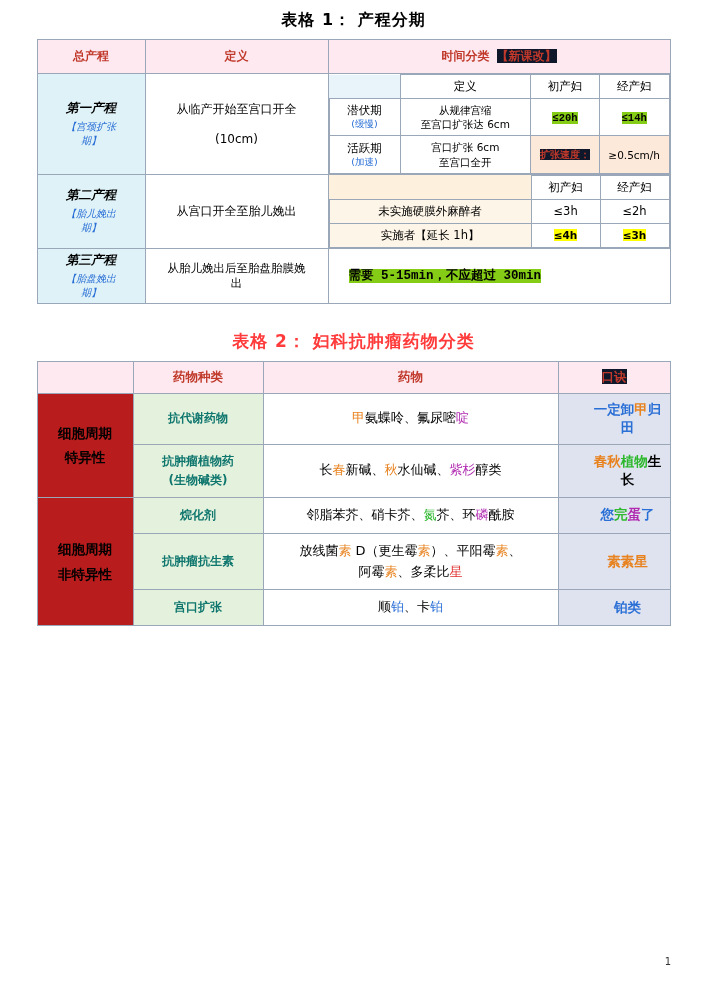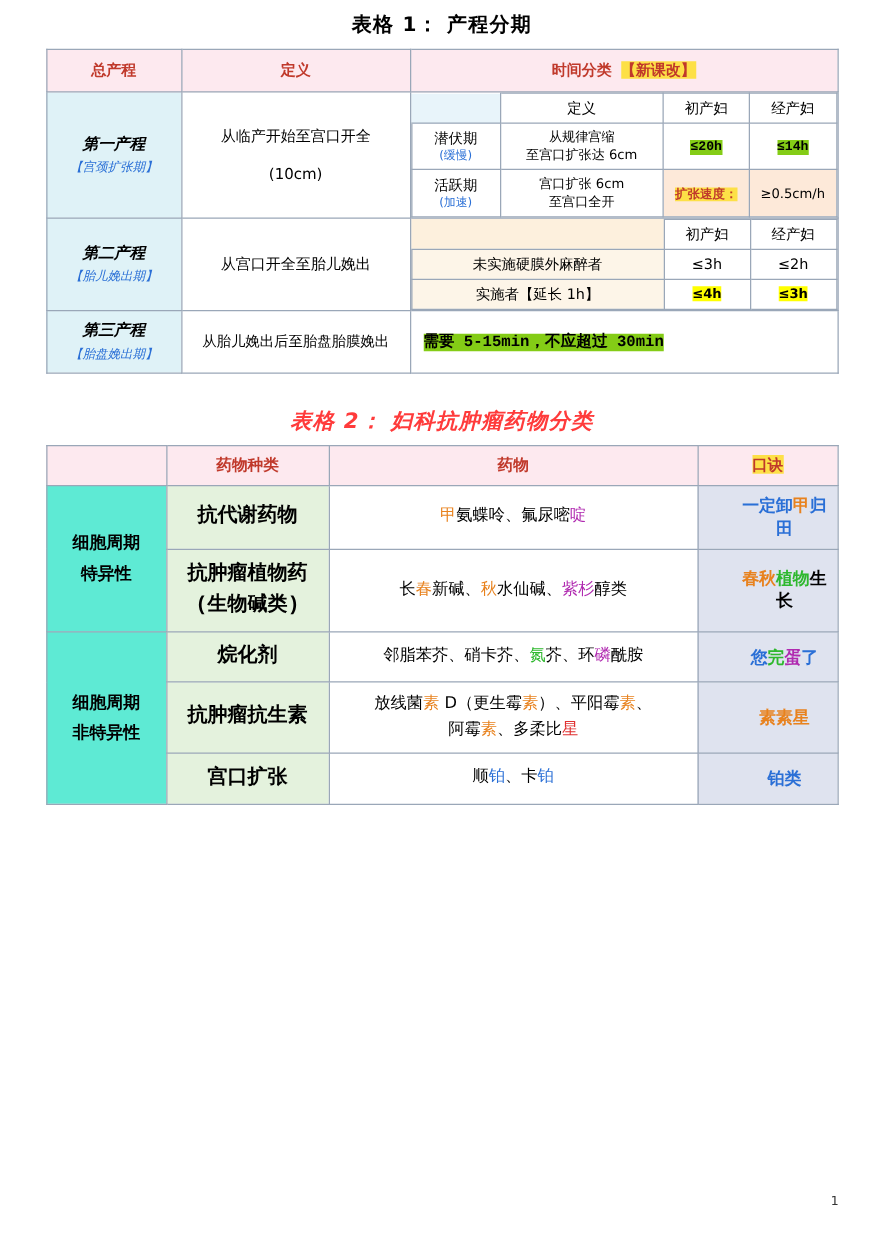--- a/index.html
+++ b/index.html
@@ -31,48 +31,48 @@
     text-align: left;
     padding-left: 24px;
   }
   .section-title {
     text-align: center;
     font-weight: bold;
     font-size: 16px;
     margin: 10px 0 8px 0;
     letter-spacing: 1px;
   }
-  .section-title.red { color: #ff3b3b; font-size: 17px; margin-top: 26px; font-style: italic;}
+  .section-title.red { color: #ff3b3b; font-size: 17px; margin-top: 26px;}
   table { border-collapse: collapse; width: 100%; }
-  td, th { border: 1px solid #9aa7b8; padding: 3px 10px; font-size: 11.5px; vertical-align: middle; }
+  td, th { border: 1px solid #9aa7b8; padding: 3px 20px; font-size: 11.5px; vertical-align: middle; }
 
   
   .t1 { width: 634px; margin: 0 auto; table-layout: fixed; }
   .t1 .hdr { background: #fde9ef; text-align: center; font-weight: bold; color: #c0392b; font-size: 12px; height: 34px;}
   .t1 .stage-col { background: #dff2f7; text-align: center; width: 108px; font-style: italic; }
   .t1 .def-col { text-align: center; background: #fff; }
   .stage-name { font-weight: bold; font-size: 12.5px; }
   .stage-sub { color: #2a6fd6; font-size: 10px; margin-top: 3px; }
   .inner { border-collapse: collapse; width: 100%; }
   .inner td { border: 1px solid #9aa7b8; text-align: center; font-size: 10.5px; padding: 4px 3px; }
   .inner .cell-blank { border: none; background: #fff; }
   .latent-lbl { background: #fff; margin-top: 13px; }
-  .hl-green { background: #fde047; font-weight: bold; }
+  .hl-green { background: #0f172a; font-weight: bold; }
   .hl-cyan { background: #84cc16; font-weight: bold; font-family: Liberation Mono, monospace; }
   .hl-yellow { background: #ffff00; font-weight: bold; }
   .hl-peach { background: #fde9d9; }
   .small-blue { color: #2a6fd6; font-size: 9.5px; }
   .wrap-tight { line-height: 1.35; }
 
   
   .t2 { width: 634px; margin: 0 auto; table-layout: fixed; }
   .t2 td { text-align: center; font-size: 13px; padding: 7px 4px; }
   .t2 .hdr { background: #fde9ef; font-weight: bold; color: #c0392b; font-size: 12.5px; height: 30px; }
-  .t2 .cat { background: #5eead4; font-weight: bold; font-size: 13.5px; line-height: 1.8; }
-  .t2 .cls { background: #e4f2dd; font-weight: bold; color: #000000; font-size: 16px; line-height: 1.6; font-family: Liberation Mono, monospace; }
+  .t2 .cat { background: #b91c1c; font-weight: bold; font-size: 13.5px; line-height: 1.8; }
+  .t2 .cls { background: #e4f2dd; font-weight: bold; color: #0f766e; font-size: 12px; line-height: 1.6; }
   .t2 .drug { background: #ffffff; font-size: 13px; line-height: 1.6; }
   .t2 .mnem { background: #dfe3ef; font-weight: bold; font-size: 13.5px; padding-left: 31px; }
   .o { color: #e8821e; }
   .g { color: #2eb82e; }
   .p { color: #b02ab0; }
   .b { color: #2a6fd6; }
   .r { color: #e03030; }
   .k { color: #000; }
   .page-num { position: absolute; right: 36px; bottom: 42px; font-size: 10px; color: #333; }
 </style>

